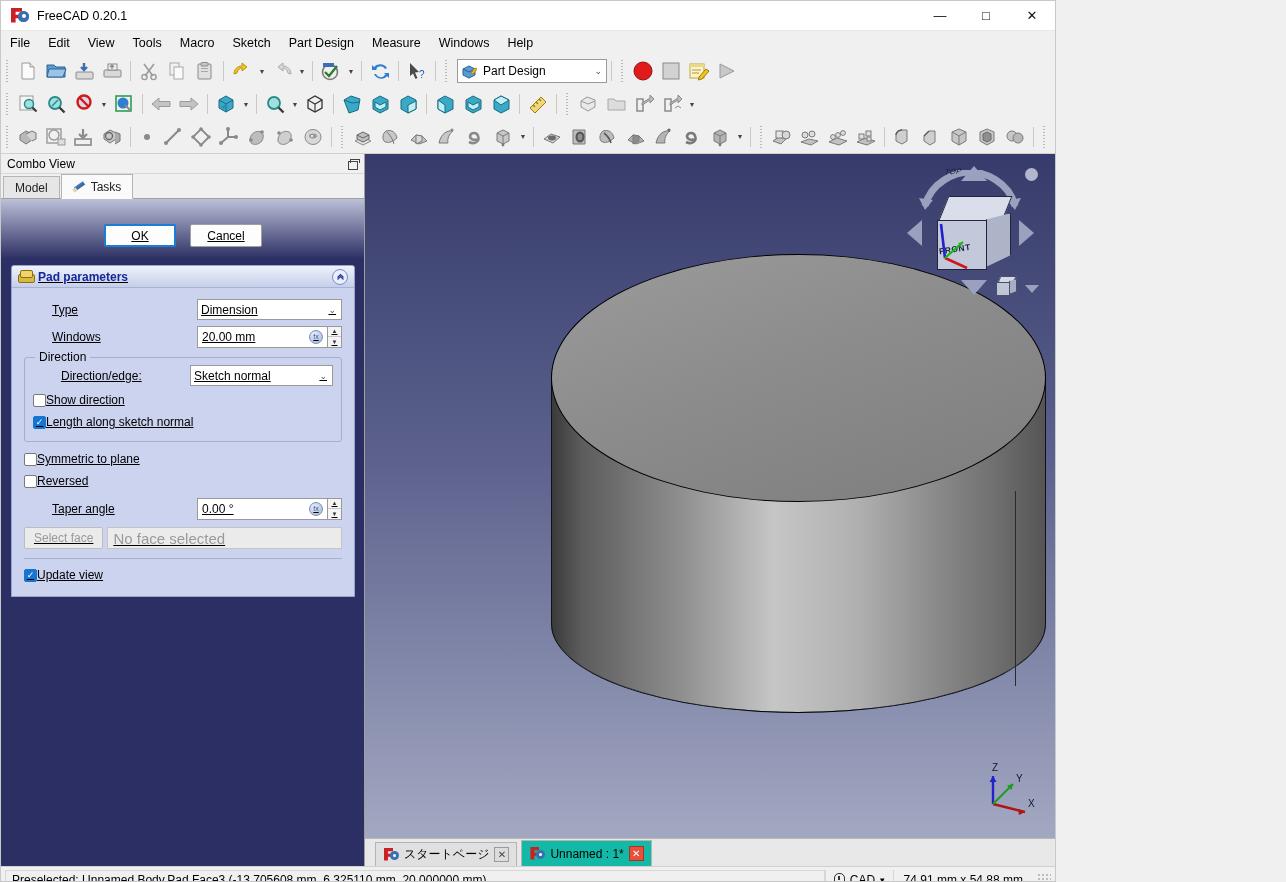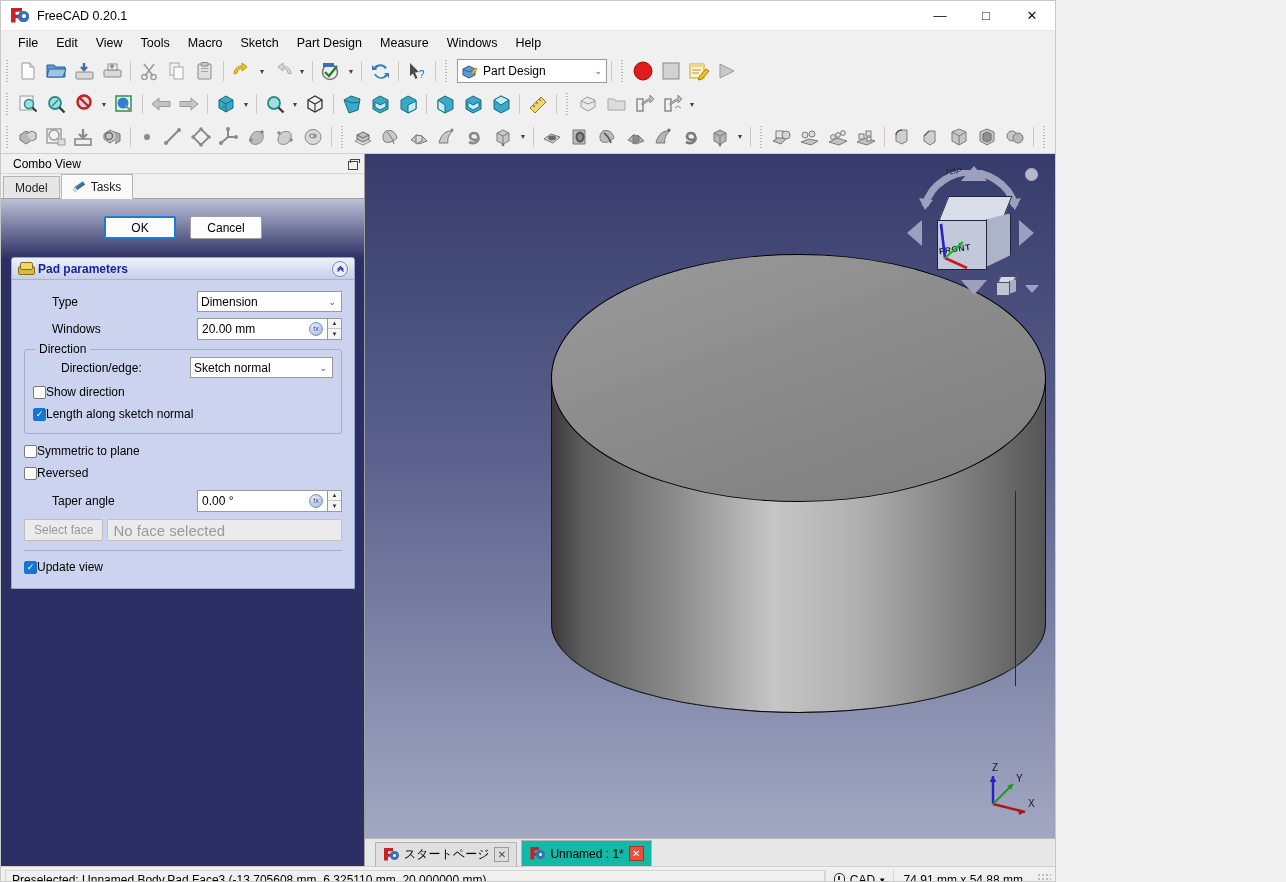--- a/index.html
+++ b/index.html
@@ -26,21 +26,21 @@
                 box-shadow:inset 0 0 0 3px #3a6fb0; }
   .tb-icon .g::after { content:''; position:absolute; left:3.5px; top:3.5px;
                        width:4px; height:4px; background:#fff; border-radius:50%; }
   .tb-title { font-size:12.5px; color:#000; }
   .tb-buttons { margin-left:auto; display:flex; height:30px; }
   .tb-btn { width:46px; height:30px; display:flex; align-items:center; justify-content:center;
             font-size:13px; color:#111; }
 
   
   .menubar { height:23px; background:#f0f0f0; display:flex; align-items:center;
-             padding-left:8px; }
+             }
   .menu-item { padding:3px 9px; font-size:12.5px; color:#000; white-space:nowrap; }
 
   
   .tbrow { background:#f0f0f0; display:flex; align-items:center; height:34px; }
   .tbrow.r2 { height:32px; }
   .tbrow.r3 { height:34px; border-bottom:1px solid #d4d0c8; }
   .grip { width:8px; height:22px; margin:0 2px 0 3px; flex:none;
           background-image:repeating-linear-gradient(to bottom,#b8b8b8 0 1px, transparent 1px 3px);
           background-size:2px 3px; background-repeat:repeat-y; background-position:2px 0; }
   .tsep { width:1px; height:20px; background:#ccc8c0; margin:0 4px; flex:none; }
@@ -54,21 +54,21 @@
            position:relative; }
   .wbsel .lbl { margin-left:5px; }
   .wbsel .cv { margin-left:auto; font-size:9px; color:#555; }
   .chev-more { margin-left:auto; padding:0 6px; font-size:12px; color:#444; }
 
   
   .main { display:flex; height:712px; }
   .leftpanel { width:364px; background:#f0f0f0; display:flex; flex-direction:column;
                border-right:1px solid #a0a0a0; }
   .cv-header { height:20px; background:#f0f0f0; display:flex; align-items:center;
-               padding:0 4px 0 12px; font-size:12px; border-bottom:1px solid #d8d8d8; }
+               padding:0 4px 0 6px; font-size:12px; border-bottom:1px solid #d8d8d8; }
   .cv-header .undock { margin-left:auto; width:14px; height:14px; position:relative; }
   .cv-header .undock::before { content:''; position:absolute; left:2px; top:4px; width:8px; height:7px;
                                border:1px solid #444; }
   .cv-header .undock::after { content:''; position:absolute; left:4px; top:2px; width:8px; height:3px;
                               border:1px solid #444; border-bottom:none; }
 
   .tabstrip { height:25px; display:flex; align-items:flex-end; background:#f0f0f0;
               border-bottom:1px solid #a0a0a0; padding-left:2px; }
   .ptab { height:22px; display:flex; align-items:center; gap:4px; padding:0 11px;
           font-size:12px; background:#e6e6e6; border:1px solid #b4b4b4; border-bottom:none;
@@ -76,21 +76,21 @@
   .ptab.active { background:#fafafa; height:25px; border-bottom:1px solid #fafafa;
                  position:relative; z-index:2; margin-bottom:-1px; }
   .pencil { width:14px; height:13px; position:relative; flex:none; }
   .pencil::before { content:''; position:absolute; left:1px; top:4px; width:11px; height:4px;
                     background:linear-gradient(#4a7fc1,#2f5f9e); transform:rotate(-35deg); }
   .pencil::after { content:''; position:absolute; left:0px; top:8px; width:4px; height:4px;
                    background:#d8d8c0; transform:rotate(-35deg); }
 
   .taskarea { flex:1; background:linear-gradient(#bcc0d8,#2c2f63 60px,#2c2f63);
               position:relative; }
-  .taskinner { position:absolute; left:10px; top:0; width:344px; bottom:0; }
+  .taskinner { position:absolute; left:10px; top:8px; width:344px; bottom:0;text-decoration:underline; }
 
   .okrow { display:flex; justify-content:center; gap:14px; padding-top:17px; }
   .dlgbtn { width:72px; height:23px; background:#fdfdfd; border:1px solid #a0a0a0;
             font-size:12px; display:flex; align-items:center; justify-content:center;
             border-radius:2px; color:#000; }
   .dlgbtn.primary { border:2px solid #1a7fd4; }
 
   .panelbox { margin-top:18px; background:#ccd3ef; border:1px solid #9aa3cc;
               border-radius:3px 3px 0 0; }
   .panelhdr { height:22px; display:flex; align-items:center; padding:0 6px; gap:5px;

